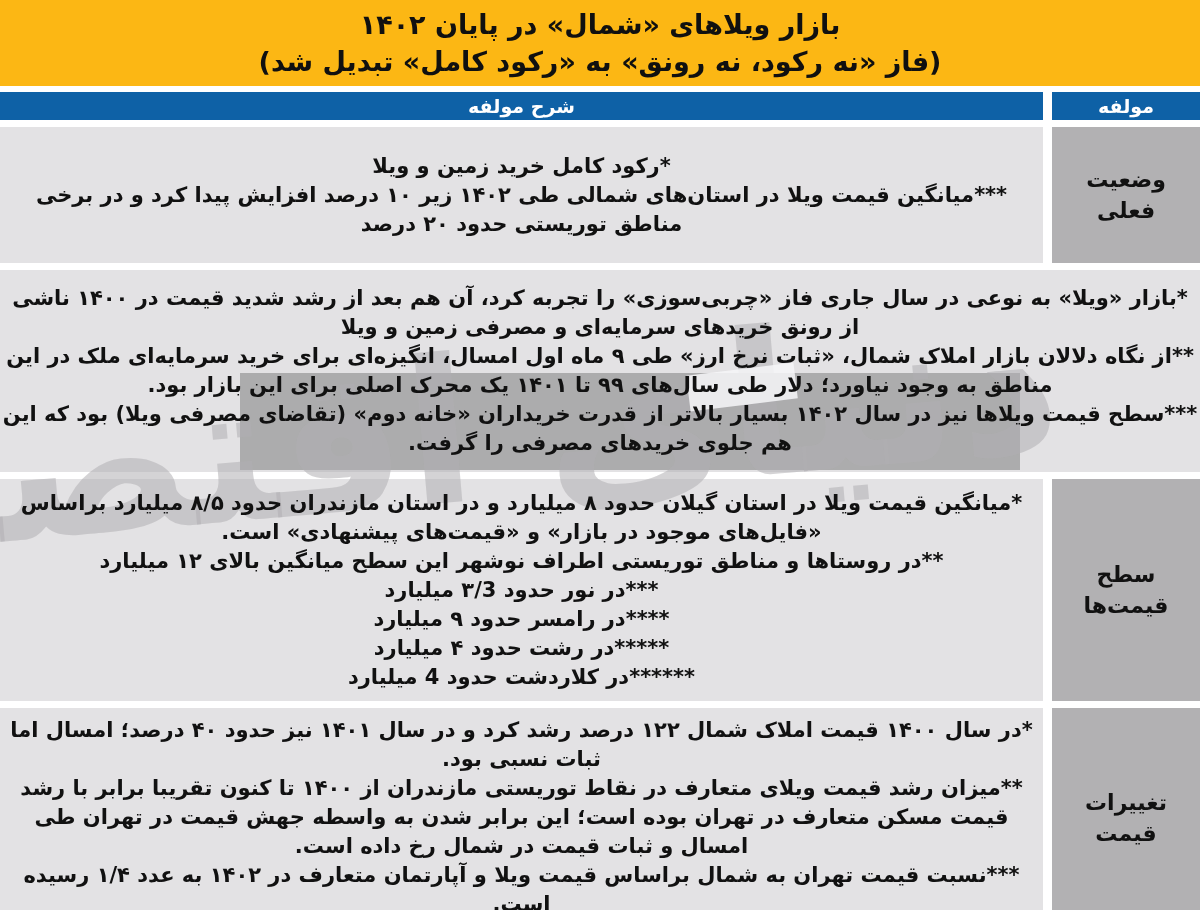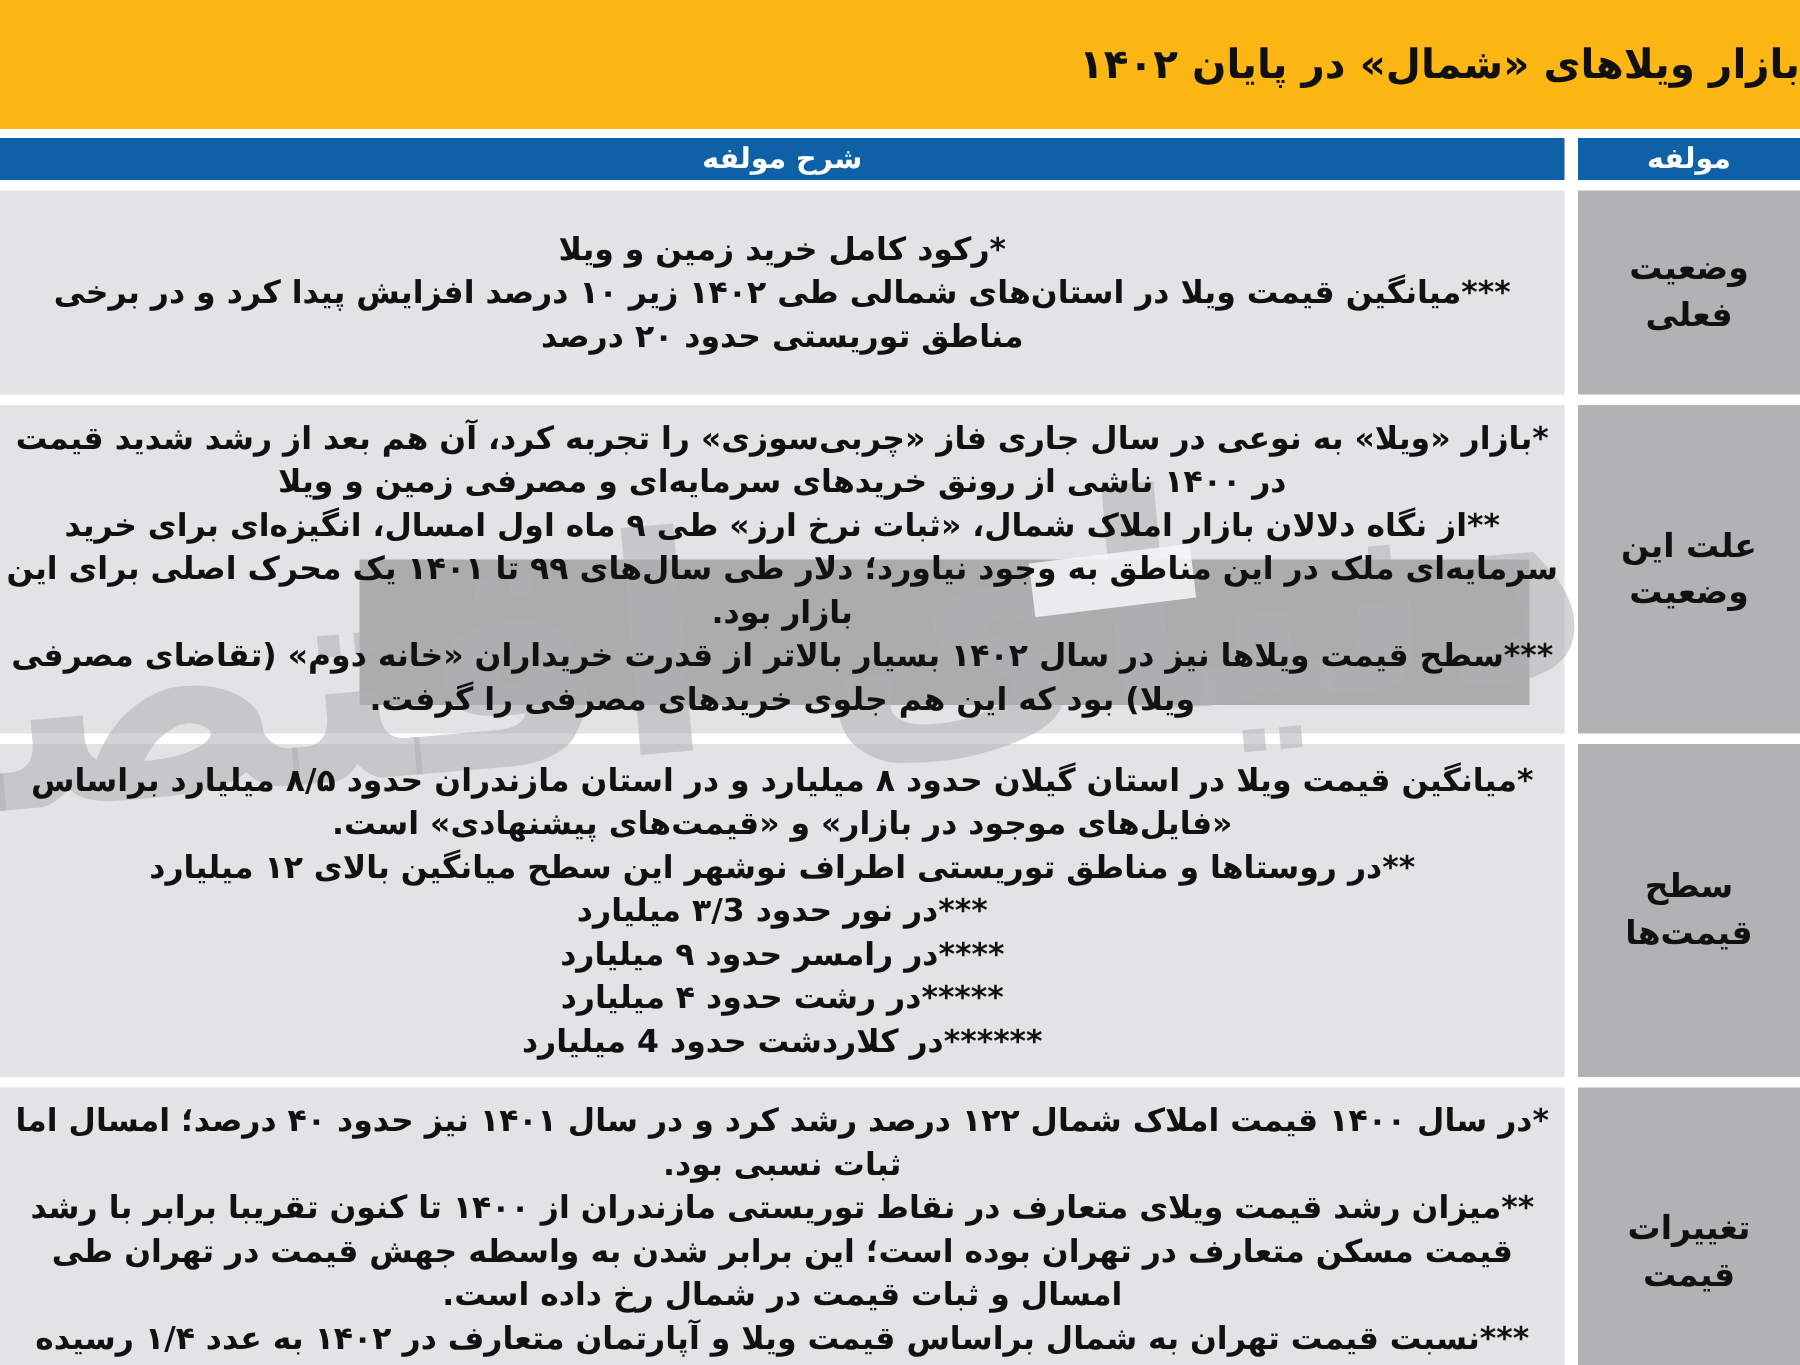--- a/index.html
+++ b/index.html
@@ -10,21 +10,21 @@
     font-family:"DejaVu Sans", sans-serif;
     direction:rtl;
     background:#ffffff;
     overflow:hidden;
     color:var(--text,#111);
   }
   
   .title-band{
     height:86px;
     background:var(--yellow,#fcb714);
-    display:flex;justify-content:flex-start;align-items:center;
+    display:flex;flex-direction:column;justify-content:center;align-items:center;
   }
   .title-band .t1,.title-band .t2{
     font-size:27px;font-weight:bold;line-height:37px;color:#101010;
     position:relative;z-index:3;white-space:nowrap;
   }
   
   .cols{display:flex;gap:9px;}
   .col-label{width:148px;flex:0 0 148px;}
   .col-desc{flex:1 1 auto;min-width:0;}
   
@@ -86,20 +86,21 @@
     transform:rotate(-7deg);
   }
 </style>
 </head>
 <body>
 
 <div class="sheet" style="--yellow: #fcb714; --blue: #0e61a6; --label-gray: #b2b1b3; --cell-gray: #e3e2e4; --text: #111111;">
 
   <header class="title-band">
     <div class="t1">بازار ویلاهای «شمال» در پایان ۱۴۰۲</div>
+    <div class="t2">(فاز «نه رکود، نه رونق» به «رکود کامل» تبدیل شد)</div>
   </header>
 
   <div class="cols head-row">
     <div class="col-label head-cell">
       <span>مولفه</span>
     </div>
     <div class="col-desc head-cell">
       <span>شرح مولفه</span>
     </div>
   </div>
@@ -108,23 +109,20 @@
       <section class="cols row">
         <div class="col-label label-cell">
           <span>وضعیت فعلی</span>
         </div>
         <div class="col-desc desc-cell">
           <p class="item">*رکود کامل خرید زمین و ویلا</p>
           <p class="item">***میانگین قیمت ویلا در استان‌های شمالی طی ۱۴۰۲ زیر ۱۰ درصد افزایش پیدا کرد و در برخی مناطق توریستی حدود ۲۰ درصد</p>
         </div>
       </section>
       <section class="cols row">
-        <div class="col-label label-cell">
-          <span>علت این وضعیت</span>
-        </div>
         <div class="col-desc desc-cell">
           <p class="item">*بازار «ویلا» به نوعی در سال جاری فاز «چربی‌سوزی» را تجربه کرد، آن هم بعد از رشد شدید قیمت در ۱۴۰۰ ناشی از رونق خریدهای سرمایه‌ای و مصرفی زمین و ویلا</p>
           <p class="item">**از نگاه دلالان بازار املاک شمال، «ثبات نرخ ارز» طی ۹ ماه اول امسال، انگیزه‌ای برای خرید سرمایه‌ای ملک در این مناطق به وجود نیاورد؛ دلار طی سال‌های ۹۹ تا ۱۴۰۱ یک محرک اصلی برای این بازار بود.</p>
           <p class="item">***سطح قیمت ویلاها نیز در سال ۱۴۰۲ بسیار بالاتر از قدرت خریداران «خانه دوم» (تقاضای مصرفی ویلا) بود که این هم جلوی خریدهای مصرفی را گرفت.</p>
         </div>
       </section>
       <section class="cols row">
         <div class="col-label label-cell">
           <span>سطح قیمت‌ها</span>
         </div>

